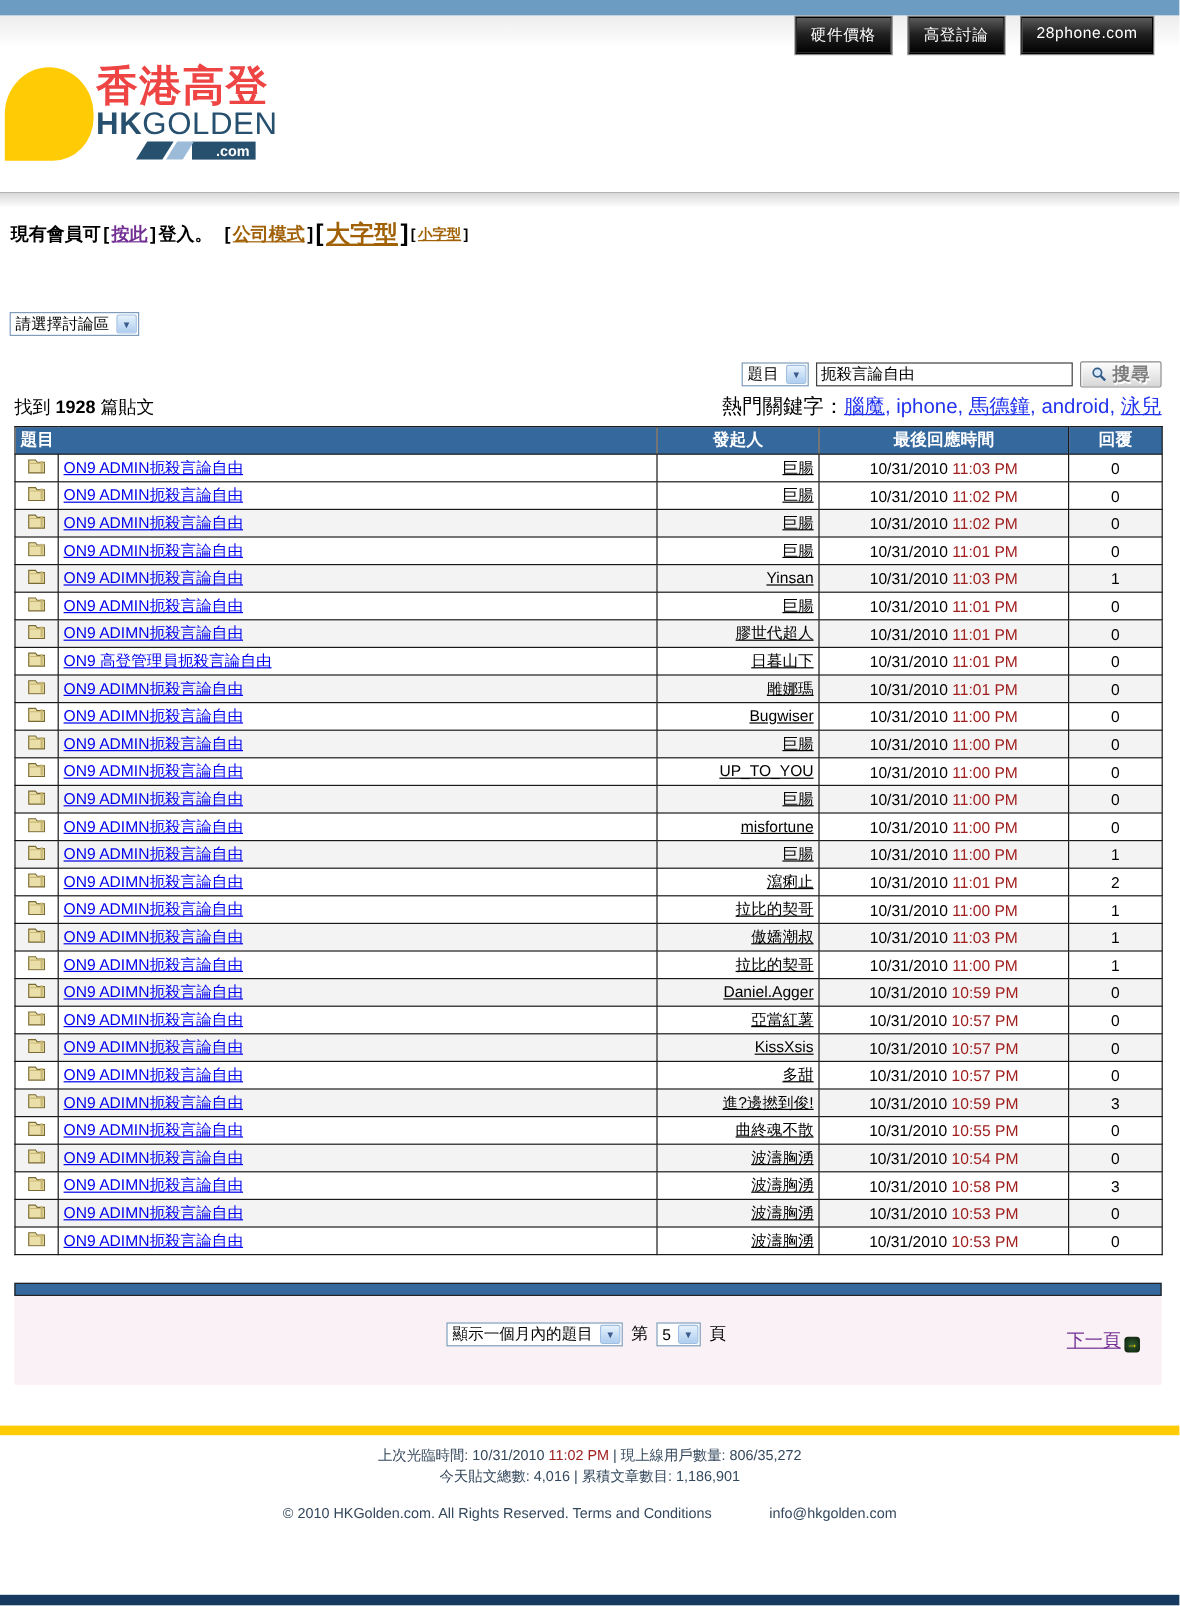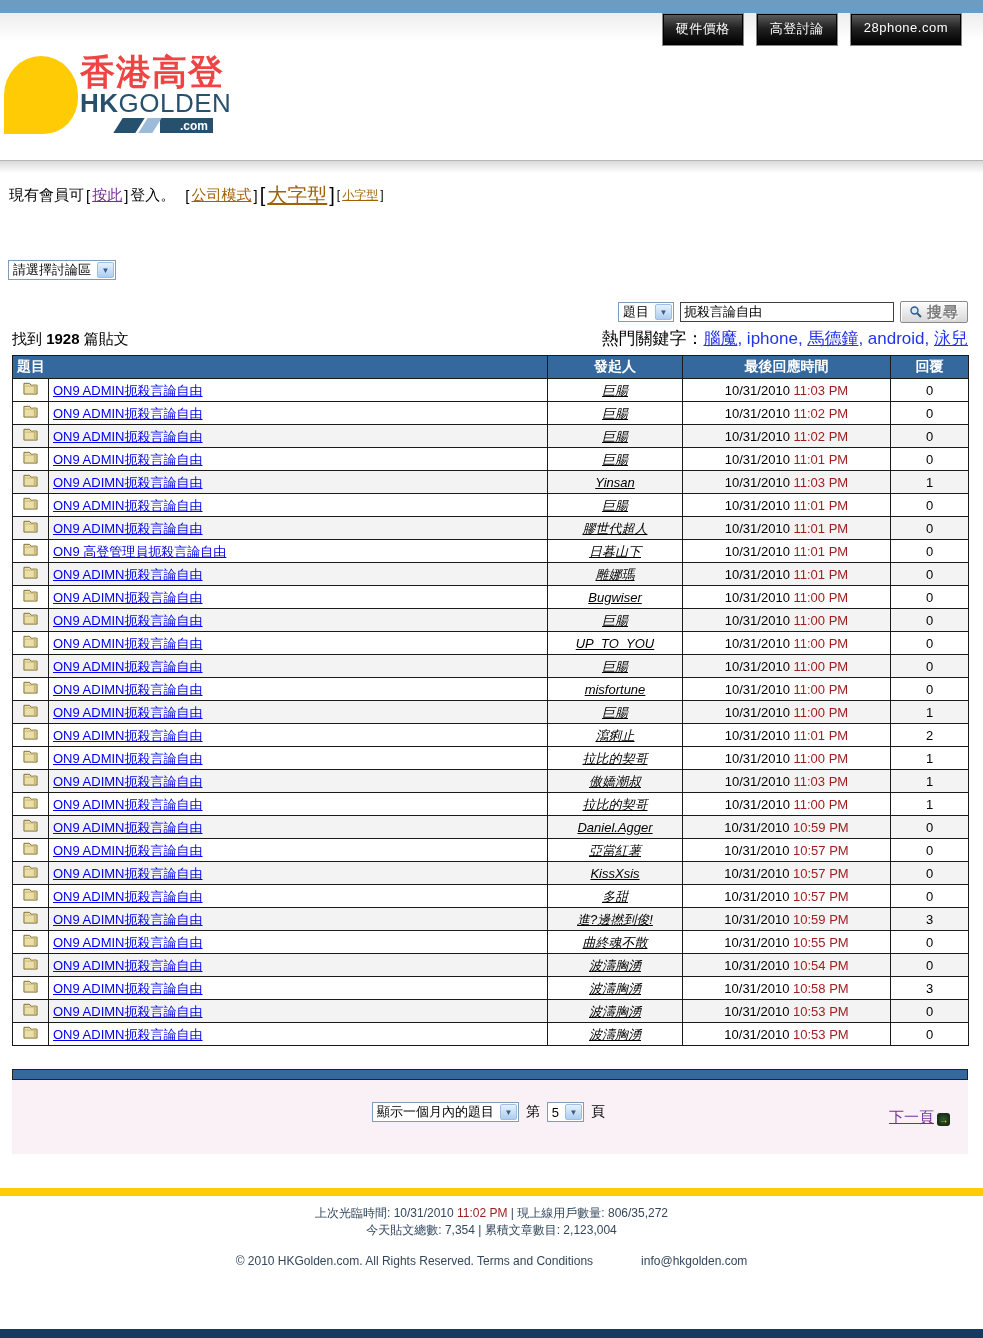--- a/index.html
+++ b/index.html
@@ -26,21 +26,21 @@
   .logo-latin .hk { font-weight:bold; }
   .logo-latin .golden { font-weight:normal; }
   .logo-combar { display:flex; height:15px; margin-top:2px; margin-left:38px; width:95px; }
   .combar-dark1 { width:22px; background:#27506F; transform:skewX(-32deg); }
   .combar-light { width:14px; background:#9CBBD8; transform:skewX(-32deg); margin-left:3px; }
   .combar-box { flex:1; background:#27506F; color:#fff; font-weight:bold; font-size:12px;
     display:flex; align-items:center; justify-content:flex-end; padding-right:5px; margin-left:3px; }
   
   .divider { margin-top:24px; height:13px; border-top:1px solid #b5b5b5; background:linear-gradient(#d9d9d9,#ffffff); }
   
-  .login-row { margin:9px 0 0 9px; font-size:15px; font-weight:normal; height:26px; display:flex; align-items:center; gap:2px; }
+  .login-row { margin:9px 0 0 9px; font-size:15px; font-weight:bold; height:26px; display:flex; align-items:center; gap:2px; }
   .login-row a { cursor:pointer; text-decoration:underline; }
   .lnk-purple { color:#722F93; }
   .lnk-blue { color:#a16207; }
   .big-font { font-size:20px; }
   .small-font { font-size:12px; }
   .bracket { color:#000; }
   .login-gap { width:6px; }
   
   .xp-select {
     display:inline-flex; align-items:center; height:20px; background:#fff;
@@ -73,21 +73,21 @@
   
   table.topics { margin:5px 15px 0 12px; border-collapse:collapse; width:956px; table-layout:fixed; }
   table.topics th, table.topics td { border:1px solid #1a1a1a; height:23px; padding:0 4px; overflow:hidden; white-space:nowrap; }
   table.topics th { background:#35689D; color:#fff; font-size:14px; font-weight:bold; }
   th.h-topic { text-align:left; padding-left:8px; }
   col.c1 { width:36px; } col.c2 { width:499px; } col.c3 { width:135px; } col.c4 { width:208px; } col.c5 { width:78px; }
   tr.alt td { background:#F3F3F3; }
   td.c-icon { text-align:center; padding:0; }
   td.c-title { text-align:left; }
   a.title-link { color:#0000EE; text-decoration:underline; font-size:13px; cursor:pointer; }
-  td.c-poster { text-align:center;font-style:italic; }
+  td.c-poster { text-align:right; }
   a.poster-link { color:#000; text-decoration:underline; font-size:13px; cursor:pointer; }
   td.c-time { text-align:center; font-size:13px; }
   .t-red { color:#A02020; }
   td.c-replies { text-align:center; font-size:13px; }
   .folder { display:inline-block; line-height:0; }
   
   .pagination { margin:23px 15px 0 12px; }
   .pag-bluebar { height:11px; background:#35689D; border:1px solid #222; }
   .pag-panel { position:relative; height:74px; background:#FAF1F6; }
   .pag-controls { position:absolute; top:22px; left:0; right:0; text-align:center; font-size:14px; }
@@ -656,18 +656,18 @@
     </div>
     <a class="next-link"><span>下一頁</span><span class="next-icon">→</span></a>
   </div>
 </div>
 
 <div class="yellow-bar"></div>
 <div class="stats">
   <div>
     <span>上次光臨時間: 10/31/2010 </span><span class="t-red">11:02 PM</span><span> | 現上線用戶數量: 806/35,272</span>
   </div>
-  <div>今天貼文總數: 7,354 | 累積文章數目: 2,123,004</div>
+  <div>今天貼文總數: 4,016 | 累積文章數目: 1,186,901</div>
 </div>
 <div class="copyright">
   <span>© 2010 HKGolden.com. All Rights Reserved. </span><span class="terms">Terms and Conditions</span><span class="email">info@hkgolden.com</span>
 </div>
 <div class="bottom-bar"></div>
 
 </body></html>

